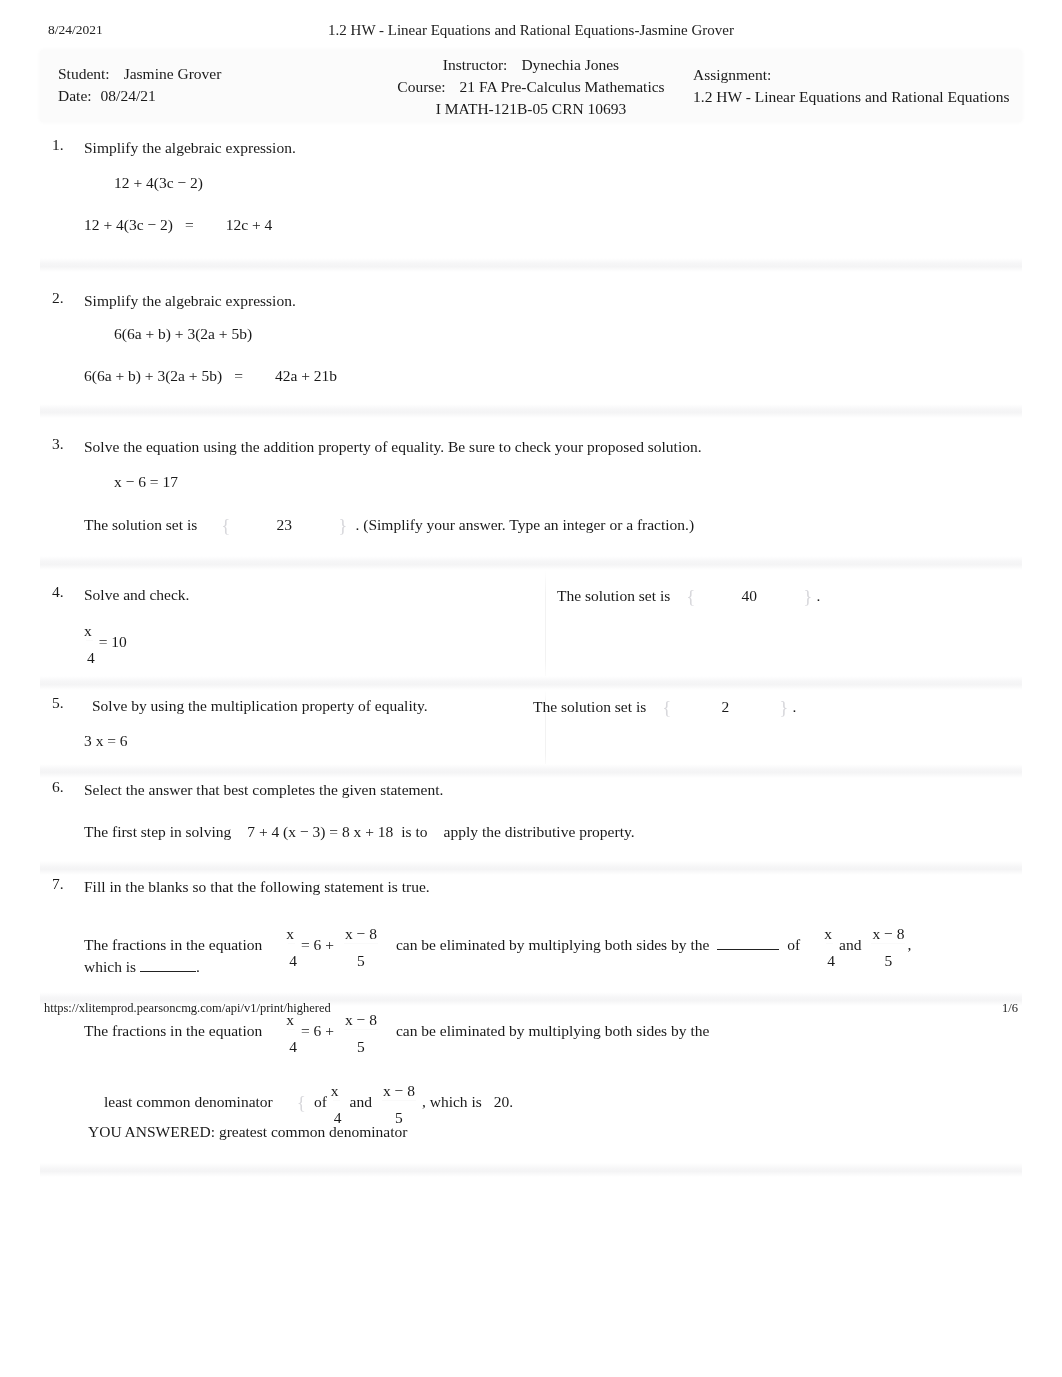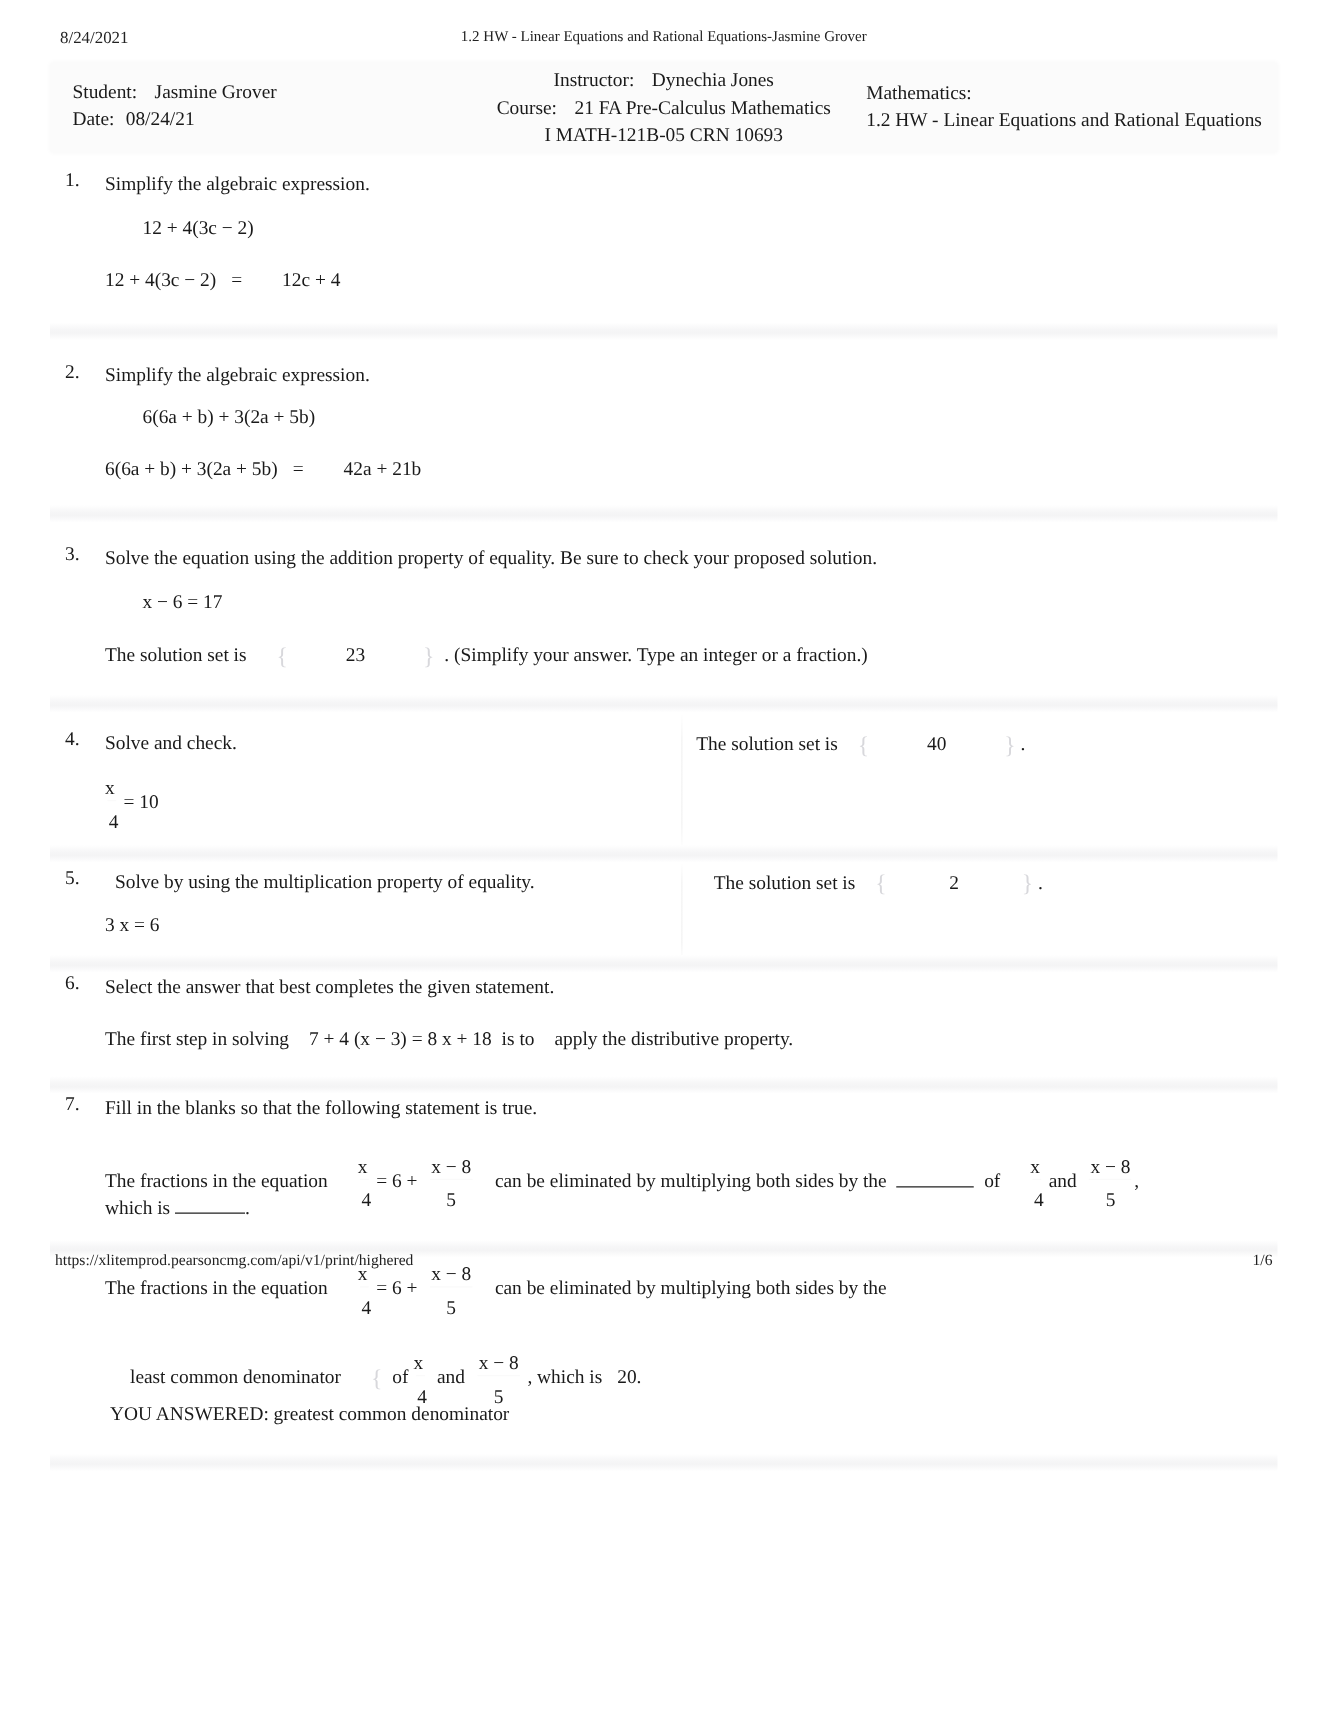--- a/index.html
+++ b/index.html
@@ -15,21 +15,21 @@
   .page { position:relative; width:1062px; height:1023px; }
 
   
   .print-head {
     position:absolute; top:22px; left:0; width:1062px;
     font-size:13.5px; color:#222;
   }
   .print-head .ph-date { position:absolute; left:48px; top:0; }
   .print-head .ph-title {
     position:absolute; left:0; top:0; width:1062px; text-align:center;
-    font-size:12px;
+    font-size:15px;
   }
   .print-foot {
     position:absolute; bottom:22px; left:0; width:1062px;
     font-size:12.5px; color:#222;
   }
   .print-foot .pf-url { position:absolute; left:44px; top:0; }
   .print-foot .pf-page { position:absolute; right:44px; top:0; }
 
   
   .info-box {
@@ -122,21 +122,21 @@
       <div class="info-row">
         <span class="lbl">Course:</span><span class="gap-lg"></span><span class="val">21 FA Pre-Calculus Mathematics</span>
       </div>
       <div class="info-row">
         <span class="val">I MATH-121B-05 CRN 10693</span>
       </div>
     </div>
 
     <div class="info-col c3">
       <div class="wrap2">
-        <span class="lbl">Mathematics:</span><span class="gap-lg"></span><span class="val">1.2 HW - Linear Equations and Rational Equations</span>
+        <span class="lbl">Assignment:</span><span class="gap-lg"></span><span class="val">1.2 HW - Linear Equations and Rational Equations</span>
       </div>
     </div>
 
   </div>
 
   <div class="qnum" style="left:52px; top:136px;">1.</div>
   <div class="qtext" style="left:84px; top:136px;">Simplify the algebraic expression.</div>
   <div class="eqline" style="left:114px; top:174px;">12 + 4(3c − 2)</div>
   <div class="eqline" style="left:84px; top:216px;">
     <span>12 + 4(3c − 2)</span><span class="sp12"></span><span>=</span><span class="sp32"></span><span>12c + 4</span>
@@ -171,21 +171,21 @@
   </div>
   <div class="ansfield" style="left:557px; top:586px;">
     <span>The solution set is</span><span class="sp16"></span><span class="brace">{</span><span class="ansval" style="width:108px;">40</span><span class="brace">}</span><span class="sp4"></span><span>.</span>
   </div>
   <div class="band" style="top:676px;"></div>
 
   <div class="vdiv" style="left:545px; top:690px; height:80px;"></div>
   <div class="qnum" style="left:52px; top:694px;">5.</div>
   <div class="qtext" style="left:92px; top:694px;">Solve by using the multiplication property of equality.</div>
   <div class="eqline" style="left:84px; top:732px;">3 x = 6</div>
-  <div class="ansfield" style="left:571px; top:697px;">
+  <div class="ansfield" style="left:533px; top:697px;">
     <span>The solution set is</span><span class="sp16"></span><span class="brace">{</span><span class="ansval" style="width:108px;">2</span><span class="brace">}</span><span class="sp4"></span><span>.</span>
   </div>
   <div class="band" style="top:764px;"></div>
 
   <div class="qnum" style="left:52px; top:778px;">6.</div>
   <div class="qtext" style="left:84px; top:778px;">Select the answer that best completes the given statement.</div>
   <div class="eqline" style="left:84px; top:823px;">
     <span>The first step in solving</span><span class="sp16"></span><span>7 + 4 (x − 3) = 8 x + 18</span><span class="sp8"></span><span>is to</span><span class="sp16"></span><span>apply the distributive property.</span>
   </div>
   <div class="band" style="top:861px;"></div>

